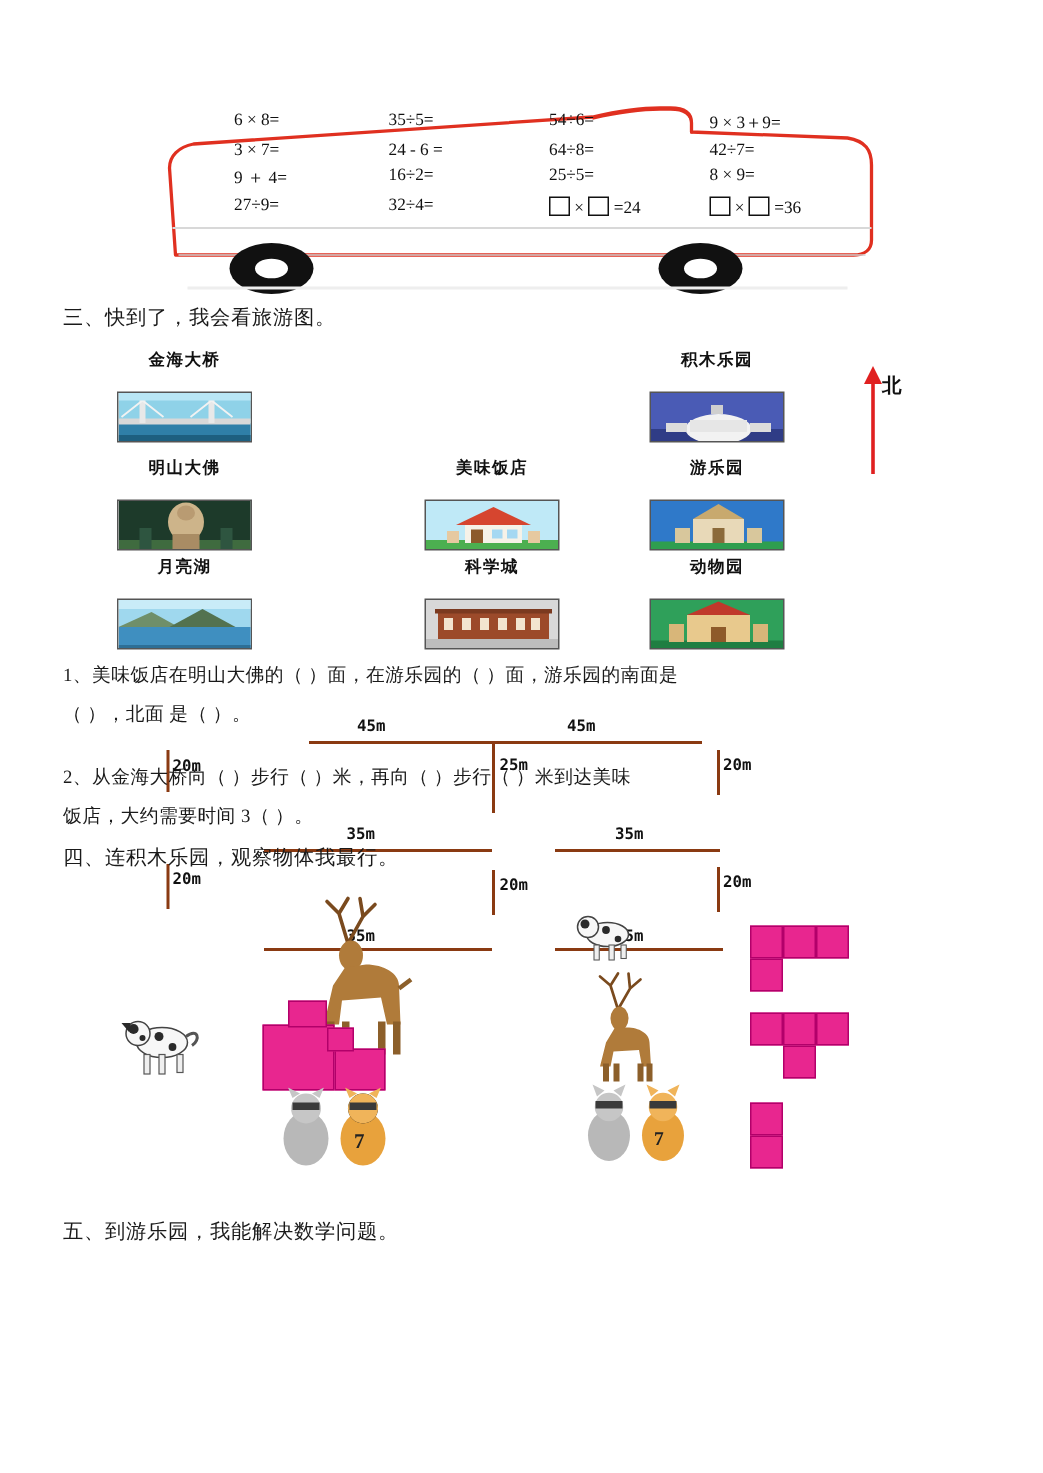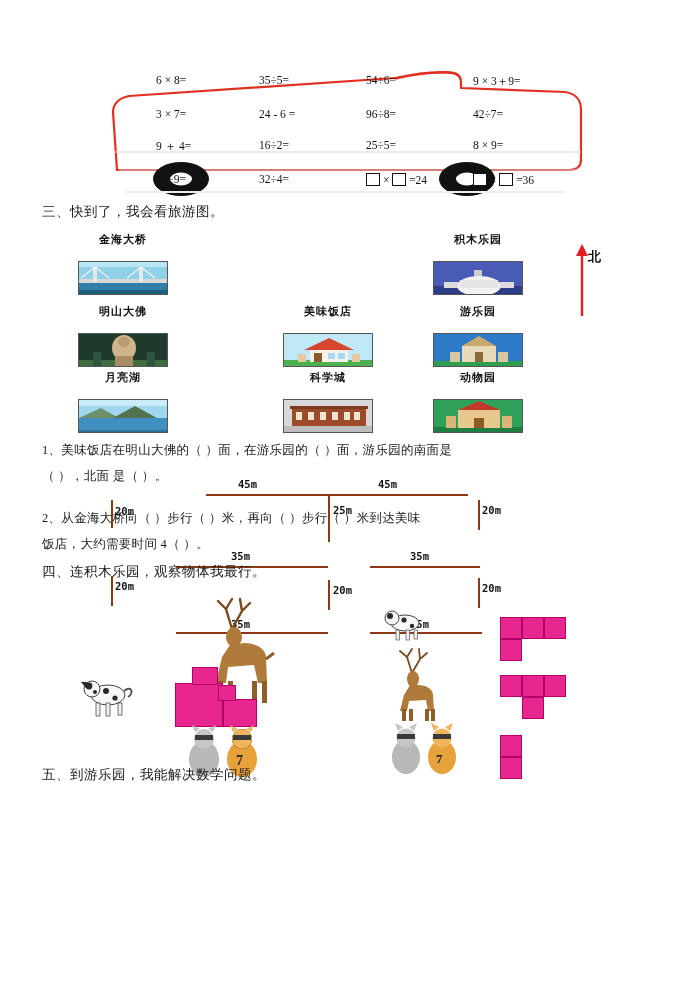--- a/index.html
+++ b/index.html
@@ -23,21 +23,21 @@
     height: 145px;
   }
   .bus-svg { position: absolute; left: 0; top: 0; }
   .bus-grid {
     position: absolute;
     left: 55px;
     top: 22px;
     width: 420px;
     display: grid;
     grid-template-columns: 1fr 1fr 1fr 1fr;
-    row-gap: 19px;
+    row-gap: 5px;
     font-size: 11.5px;
     font-family: "Liberation Serif", serif;
     color: #111;
   }
   .bus-grid .cell { white-space: nowrap; }
   .bus-grid .c0 { padding-left: 6px; }
   .bus-grid .c1 { padding-left: 4px; }
   .bus-grid .c2 { padding-left: 6px; }
   .bus-grid .c3 { padding-left: 8px; }
   .ebox {
@@ -143,21 +143,21 @@
 
   <div class="bus-grid">
 
     <div class="cell c0">6 × 8=</div>
     <div class="cell c1">35÷5=</div>
     <div class="cell c2">54÷6=</div>
     <div class="cell c3">9 × 3＋9=</div>
 
     <div class="cell c0">3 × 7=</div>
     <div class="cell c1">24 - 6 =</div>
-    <div class="cell c2">96÷8=</div>
+    <div class="cell c2">64÷8=</div>
     <div class="cell c3">42÷7=</div>
 
     <div class="cell c0">9 ＋ 4=</div>
     <div class="cell c1">16÷2=</div>
     <div class="cell c2">25÷5=</div>
     <div class="cell c3">8 × 9=</div>
 
     <div class="cell c0">27÷9=</div>
     <div class="cell c1">32÷4=</div>
     <div class="cell c2">
@@ -336,21 +336,21 @@
       <line x1="12" y1="76" x2="12" y2="12" stroke="#e02020" stroke-width="2.4"></line>
       <path d="M12 4 L6 16 L18 16 Z" fill="#e02020"></path>
     </svg>
     <div class="ntxt">北</div>
   </div>
 </div>
 
 <div class="para" style="left:42px; top:437px; width:615px;">1、美味饭店在明山大佛的（        ）面，在游乐园的（       ）面，游乐园的南面是</div>
 <div class="para" style="left:42px; top:463px; width:615px;">（          ），北面 是（        ）。</div>
 <div class="para" style="left:42px; top:505px; width:615px;">2、从金海大桥向（        ）步行（        ）米，再向（        ）步行（        ）米到达美味</div>
-<div class="para" style="left:42px; top:531px; width:615px;">饭店，大约需要时间 4（        ）。</div>
+<div class="para" style="left:42px; top:531px; width:615px;">饭店，大约需要时间 3（        ）。</div>
 
 <div class="sec-head" style="left:42px; top:563px;">四、连积木乐园，观察物体我最行。</div>
 
 <div class="illus">
 
   <svg style="position:absolute; left:18px; top:78px;" width="58" height="46" viewBox="0 0 58 46">
     <ellipse cx="30" cy="22" rx="17" ry="10" fill="#f7f7f7" stroke="#444" stroke-width="1"></ellipse>
     <circle cx="14" cy="16" r="8" fill="#f7f7f7" stroke="#444" stroke-width="1"></circle>
     <circle cx="11" cy="13" r="3.4" fill="#2a2a2a"></circle>
     <circle cx="17" cy="19" r="2" fill="#2a2a2a"></circle>
@@ -443,13 +443,13 @@
 
   <div class="pink" style="left:440px; top:80px; width:22px; height:22px;"></div>
   <div class="pink" style="left:462px; top:80px; width:22px; height:22px;"></div>
   <div class="pink" style="left:484px; top:80px; width:22px; height:22px;"></div>
   <div class="pink" style="left:462px; top:102px; width:22px; height:22px;"></div>
 
   <div class="pink" style="left:440px; top:140px; width:22px; height:22px;"></div>
   <div class="pink" style="left:440px; top:162px; width:22px; height:22px;"></div>
 </div>
 
-<div class="sec-head" style="left:42px; top:766px;">五、到游乐园，我能解决数学问题。</div>
+<div class="sec-head" style="left:42px; top:812px;">五、到游乐园，我能解决数学问题。</div>
 
 </body></html>

